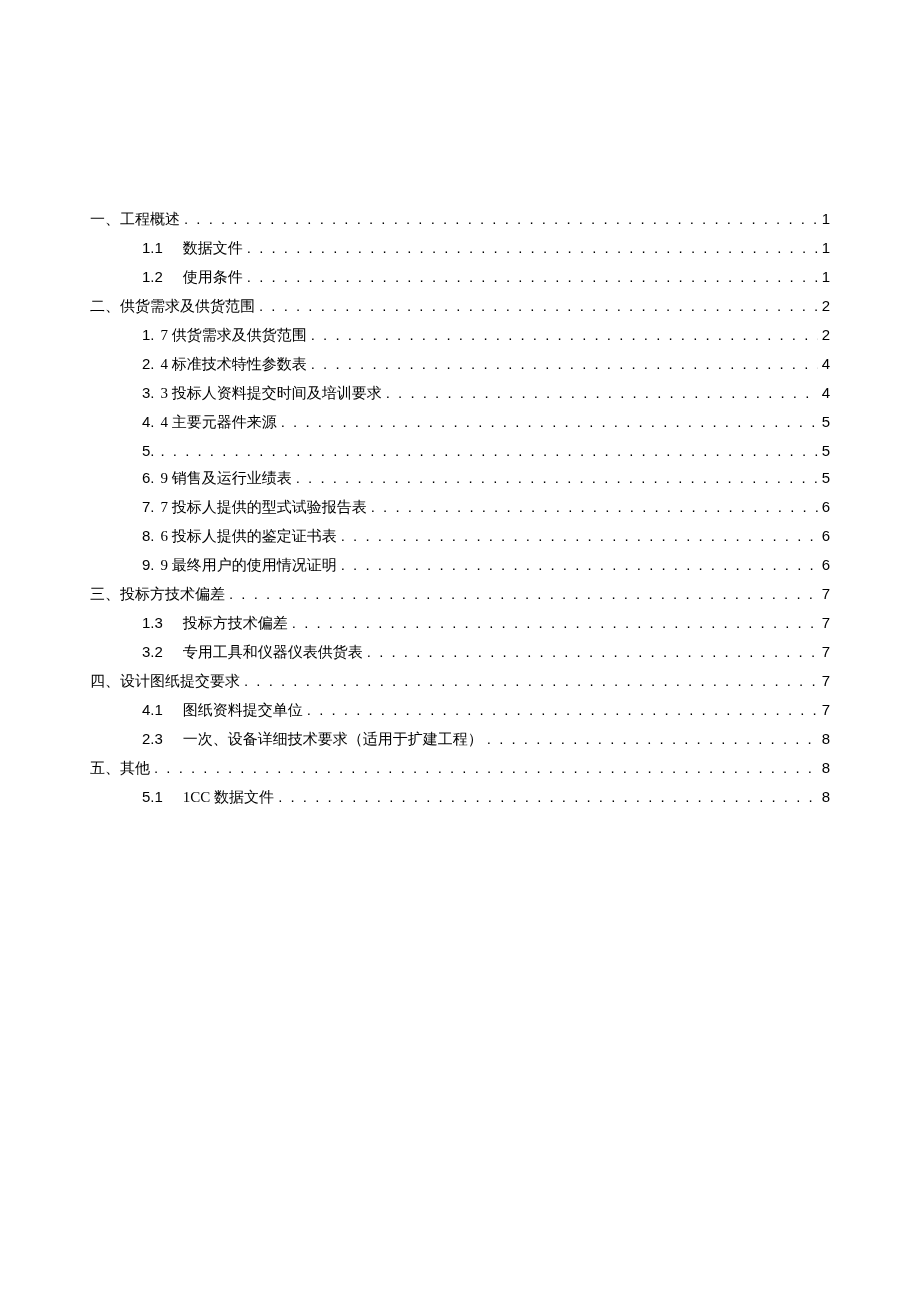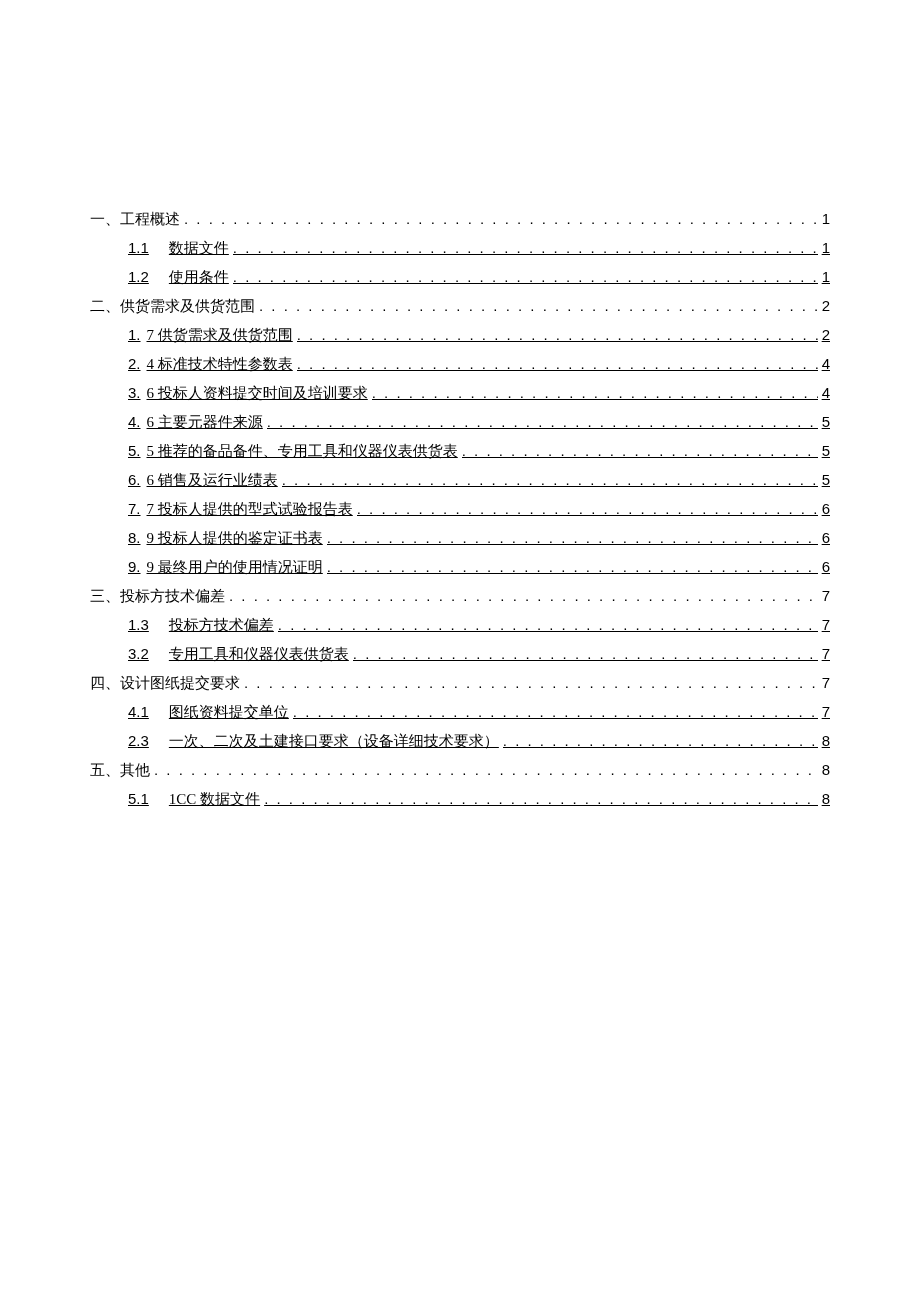--- a/index.html
+++ b/index.html
@@ -22,22 +22,21 @@
     .toc-line {
       display: flex;
       align-items: baseline;
       margin-bottom: 10px;
       white-space: nowrap;
     }
     .toc-line.section {
       margin-left: 0;
     }
     .toc-line.subsection {
-      margin-left: 38px;
-      text-decoration: underline;
+      margin-left: 52px;
     }
     .toc-num {
       flex-shrink: 0;
       margin-right: 6px;
       font-family: Arial, sans-serif;
     }
     .toc-num-cn {
       flex-shrink: 0;
     }
     .toc-title {
@@ -98,51 +97,50 @@
       <span class="toc-page">2</span>
     </div>
     <div class="toc-line subsection">
       <span class="toc-num">2.</span>
       <span class="toc-title">4 标准技术特性参数表</span>
       <span class="toc-dots">. . . . . . . . . . . . . . . . . . . . . . . . . . . . . . . . . . . . . . . . . . . . . . . . . . . . . . . . . . . . . . . . . . . . . . . . . . . . . . . . . . . . . . . . . . . . . . . . . . . . . . . . . . . . . . . . . . . . . . . . . . . . . . . . . . . . . . . . . . . . . . . . . . . . . . . . . . . . . . . . . . . . . . . . . . . . . . . . . . . . . . . . . . . . . . . . . . . .</span>
       <span class="toc-page">4</span>
     </div>
     <div class="toc-line subsection">
       <span class="toc-num">3.</span>
-      <span class="toc-title">6 投标人资料提交时间及培训要求</span>
+      <span class="toc-title">3 投标人资料提交时间及培训要求</span>
       <span class="toc-dots">. . . . . . . . . . . . . . . . . . . . . . . . . . . . . . . . . . . . . . . . . . . . . . . . . . . . . . . . . . . . . . . . . . . . . . . . . . . . . . . . . . . . . . . . . . . . . . . . . . . . . . . . . . . . . . . . . . . . . . . . . . . . . . . . . . . . . . . . . . . . . . . . . . . . . . . . . . . . . . . . . . . . . . . . . . . . . . . . . . . . . . . . . . . . . . . . . . . .</span>
       <span class="toc-page">4</span>
     </div>
     <div class="toc-line subsection">
       <span class="toc-num">4.</span>
-      <span class="toc-title">6 主要元器件来源</span>
+      <span class="toc-title">4 主要元器件来源</span>
       <span class="toc-dots">. . . . . . . . . . . . . . . . . . . . . . . . . . . . . . . . . . . . . . . . . . . . . . . . . . . . . . . . . . . . . . . . . . . . . . . . . . . . . . . . . . . . . . . . . . . . . . . . . . . . . . . . . . . . . . . . . . . . . . . . . . . . . . . . . . . . . . . . . . . . . . . . . . . . . . . . . . . . . . . . . . . . . . . . . . . . . . . . . . . . . . . . . . . . . . . . . . . .</span>
       <span class="toc-page">5</span>
     </div>
     <div class="toc-line subsection">
       <span class="toc-num">5.</span>
-      <span class="toc-title">5 推荐的备品备件、专用工具和仪器仪表供货表</span>
       <span class="toc-dots">. . . . . . . . . . . . . . . . . . . . . . . . . . . . . . . . . . . . . . . . . . . . . . . . . . . . . . . . . . . . . . . . . . . . . . . . . . . . . . . . . . . . . . . . . . . . . . . . . . . . . . . . . . . . . . . . . . . . . . . . . . . . . . . . . . . . . . . . . . . . . . . . . . . . . . . . . . . . . . . . . . . . . . . . . . . . . . . . . . . . . . . . . . . . . . . . . . . .</span>
       <span class="toc-page">5</span>
     </div>
     <div class="toc-line subsection">
       <span class="toc-num">6.</span>
-      <span class="toc-title">6 销售及运行业绩表</span>
+      <span class="toc-title">9 销售及运行业绩表</span>
       <span class="toc-dots">. . . . . . . . . . . . . . . . . . . . . . . . . . . . . . . . . . . . . . . . . . . . . . . . . . . . . . . . . . . . . . . . . . . . . . . . . . . . . . . . . . . . . . . . . . . . . . . . . . . . . . . . . . . . . . . . . . . . . . . . . . . . . . . . . . . . . . . . . . . . . . . . . . . . . . . . . . . . . . . . . . . . . . . . . . . . . . . . . . . . . . . . . . . . . . . . . . . .</span>
       <span class="toc-page">5</span>
     </div>
     <div class="toc-line subsection">
       <span class="toc-num">7.</span>
       <span class="toc-title">7 投标人提供的型式试验报告表</span>
       <span class="toc-dots">. . . . . . . . . . . . . . . . . . . . . . . . . . . . . . . . . . . . . . . . . . . . . . . . . . . . . . . . . . . . . . . . . . . . . . . . . . . . . . . . . . . . . . . . . . . . . . . . . . . . . . . . . . . . . . . . . . . . . . . . . . . . . . . . . . . . . . . . . . . . . . . . . . . . . . . . . . . . . . . . . . . . . . . . . . . . . . . . . . . . . . . . . . . . . . . . . . . .</span>
       <span class="toc-page">6</span>
     </div>
     <div class="toc-line subsection">
       <span class="toc-num">8.</span>
-      <span class="toc-title">9 投标人提供的鉴定证书表</span>
+      <span class="toc-title">6 投标人提供的鉴定证书表</span>
       <span class="toc-dots">. . . . . . . . . . . . . . . . . . . . . . . . . . . . . . . . . . . . . . . . . . . . . . . . . . . . . . . . . . . . . . . . . . . . . . . . . . . . . . . . . . . . . . . . . . . . . . . . . . . . . . . . . . . . . . . . . . . . . . . . . . . . . . . . . . . . . . . . . . . . . . . . . . . . . . . . . . . . . . . . . . . . . . . . . . . . . . . . . . . . . . . . . . . . . . . . . . . .</span>
       <span class="toc-page">6</span>
     </div>
     <div class="toc-line subsection">
       <span class="toc-num">9.</span>
       <span class="toc-title">9 最终用户的使用情况证明</span>
       <span class="toc-dots">. . . . . . . . . . . . . . . . . . . . . . . . . . . . . . . . . . . . . . . . . . . . . . . . . . . . . . . . . . . . . . . . . . . . . . . . . . . . . . . . . . . . . . . . . . . . . . . . . . . . . . . . . . . . . . . . . . . . . . . . . . . . . . . . . . . . . . . . . . . . . . . . . . . . . . . . . . . . . . . . . . . . . . . . . . . . . . . . . . . . . . . . . . . . . . . . . . . .</span>
       <span class="toc-page">6</span>
     </div>
     <div class="toc-line section">
@@ -174,21 +172,21 @@
     <div class="toc-line subsection">
       <span class="toc-num">4.1</span>
       <span class="gap"></span>
       <span class="toc-title">图纸资料提交单位</span>
       <span class="toc-dots">. . . . . . . . . . . . . . . . . . . . . . . . . . . . . . . . . . . . . . . . . . . . . . . . . . . . . . . . . . . . . . . . . . . . . . . . . . . . . . . . . . . . . . . . . . . . . . . . . . . . . . . . . . . . . . . . . . . . . . . . . . . . . . . . . . . . . . . . . . . . . . . . . . . . . . . . . . . . . . . . . . . . . . . . . . . . . . . . . . . . . . . . . . . . . . . . . . . .</span>
       <span class="toc-page">7</span>
     </div>
     <div class="toc-line subsection">
       <span class="toc-num">2.3</span>
       <span class="gap"></span>
-      <span class="toc-title">一次、二次及土建接口要求（设备详细技术要求）</span>
+      <span class="toc-title">一次、设备详细技术要求（适用于扩建工程）</span>
       <span class="toc-dots">. . . . . . . . . . . . . . . . . . . . . . . . . . . . . . . . . . . . . . . . . . . . . . . . . . . . . . . . . . . . . . . . . . . . . . . . . . . . . . . . . . . . . . . . . . . . . . . . . . . . . . . . . . . . . . . . . . . . . . . . . . . . . . . . . . . . . . . . . . . . . . . . . . . . . . . . . . . . . . . . . . . . . . . . . . . . . . . . . . . . . . . . . . . . . . . . . . . .</span>
       <span class="toc-page">8</span>
     </div>
     <div class="toc-line section">
       <span class="toc-num-cn">五、</span>
       <span class="toc-title">其他</span>
       <span class="toc-dots">. . . . . . . . . . . . . . . . . . . . . . . . . . . . . . . . . . . . . . . . . . . . . . . . . . . . . . . . . . . . . . . . . . . . . . . . . . . . . . . . . . . . . . . . . . . . . . . . . . . . . . . . . . . . . . . . . . . . . . . . . . . . . . . . . . . . . . . . . . . . . . . . . . . . . . . . . . . . . . . . . . . . . . . . . . . . . . . . . . . . . . . . . . . . . . . . . . . .</span>
       <span class="toc-page">8</span>
     </div>
     <div class="toc-line subsection">

